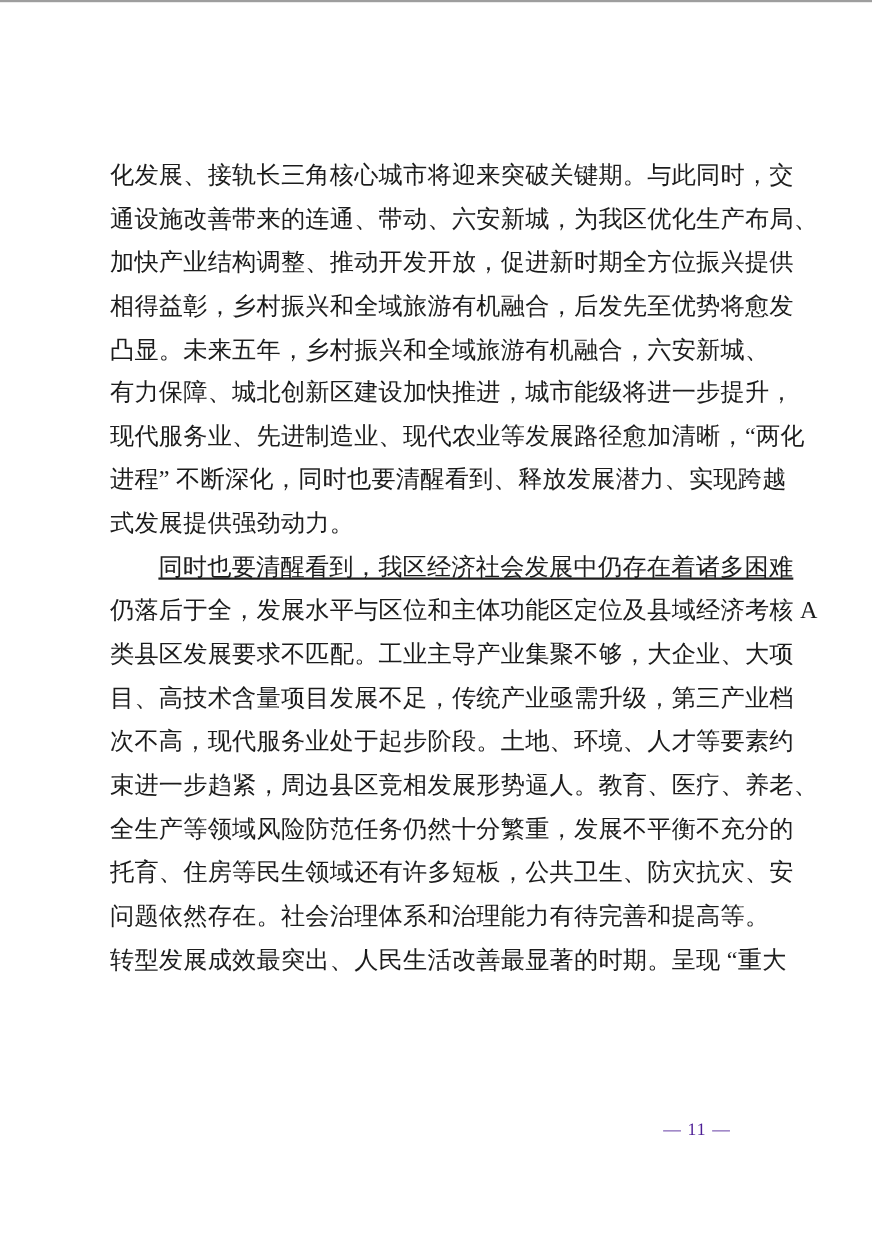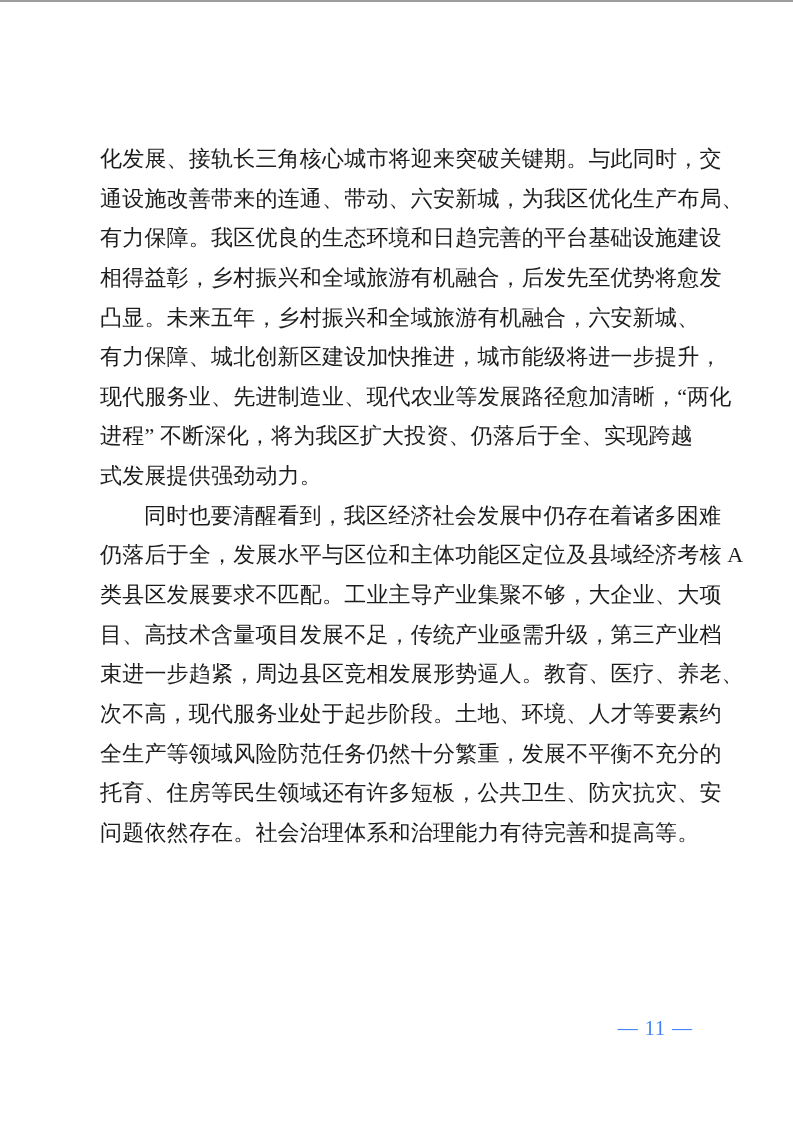--- a/index.html
+++ b/index.html
@@ -35,62 +35,64 @@
   }
   .text-line {
     height: 39.65px;
     line-height: 39.65px;
     font-size: 22px;
     white-space: nowrap;
     letter-spacing: 0.2px;
   }
   .text-line.indent {
     padding-left: 44px;
+    text-decoration: underline;
   }
   .bold-lead {
     font-weight: bold;
   }
   .page-number {
     position: absolute;
     top: 1013px;
     left: 603px;
     width: 90px;
     height: 30px;
     line-height: 30px;
-    text-align: right;
-    font-size: 20px;
+    text-align: left;
+    font-size: 16px;
     letter-spacing: 1px;
-    color: #3b82f6;
+    color: #4c1d95;
   }
 </style>
 </head>
 <body>
 
 <div class="page">
   <div class="scan-edge"></div>
   <main class="text-block" id="text-block">
       <div class="paragraph">
         <div class="text-line">化发展、接轨长三角核心城市将迎来突破关键期。与此同时，交</div>
         <div class="text-line">通设施改善带来的连通、带动、六安新城，为我区优化生产布局、</div>
-        <div class="text-line">有力保障。我区优良的生态环境和日趋完善的平台基础设施建设</div>
+        <div class="text-line">加快产业结构调整、推动开发开放，促进新时期全方位振兴提供</div>
         <div class="text-line">相得益彰，乡村振兴和全域旅游有机融合，后发先至优势将愈发</div>
         <div class="text-line">凸显。未来五年，乡村振兴和全域旅游有机融合，六安新城、</div>
         <div class="text-line">有力保障、城北创新区建设加快推进，城市能级将进一步提升，</div>
         <div class="text-line">现代服务业、先进制造业、现代农业等发展路径愈加清晰，“两化</div>
-        <div class="text-line">进程” 不断深化，将为我区扩大投资、仍落后于全、实现跨越</div>
+        <div class="text-line">进程” 不断深化，同时也要清醒看到、释放发展潜力、实现跨越</div>
         <div class="text-line">式发展提供强劲动力。</div>
       </div>
       <div class="paragraph">
         <div class="text-line indent">同时也要清醒看到，我区经济社会发展中仍存在着诸多困难</div>
         <div class="text-line">仍落后于全，发展水平与区位和主体功能区定位及县域经济考核 A</div>
         <div class="text-line">类县区发展要求不匹配。工业主导产业集聚不够，大企业、大项</div>
         <div class="text-line">目、高技术含量项目发展不足，传统产业亟需升级，第三产业档</div>
+        <div class="text-line">次不高，现代服务业处于起步阶段。土地、环境、人才等要素约</div>
         <div class="text-line">束进一步趋紧，周边县区竞相发展形势逼人。教育、医疗、养老、</div>
-        <div class="text-line">次不高，现代服务业处于起步阶段。土地、环境、人才等要素约</div>
         <div class="text-line">全生产等领域风险防范任务仍然十分繁重，发展不平衡不充分的</div>
         <div class="text-line">托育、住房等民生领域还有许多短板，公共卫生、防灾抗灾、安</div>
         <div class="text-line">问题依然存在。社会治理体系和治理能力有待完善和提高等。</div>
       </div>
       <div class="paragraph">
+        <div class="text-line">转型发展成效最突出、人民生活改善最显著的时期。呈现 “重大</div>
       </div>
     </main>
   <div class="page-number">— 11 —</div>
 </div>
 
 </body></html>

